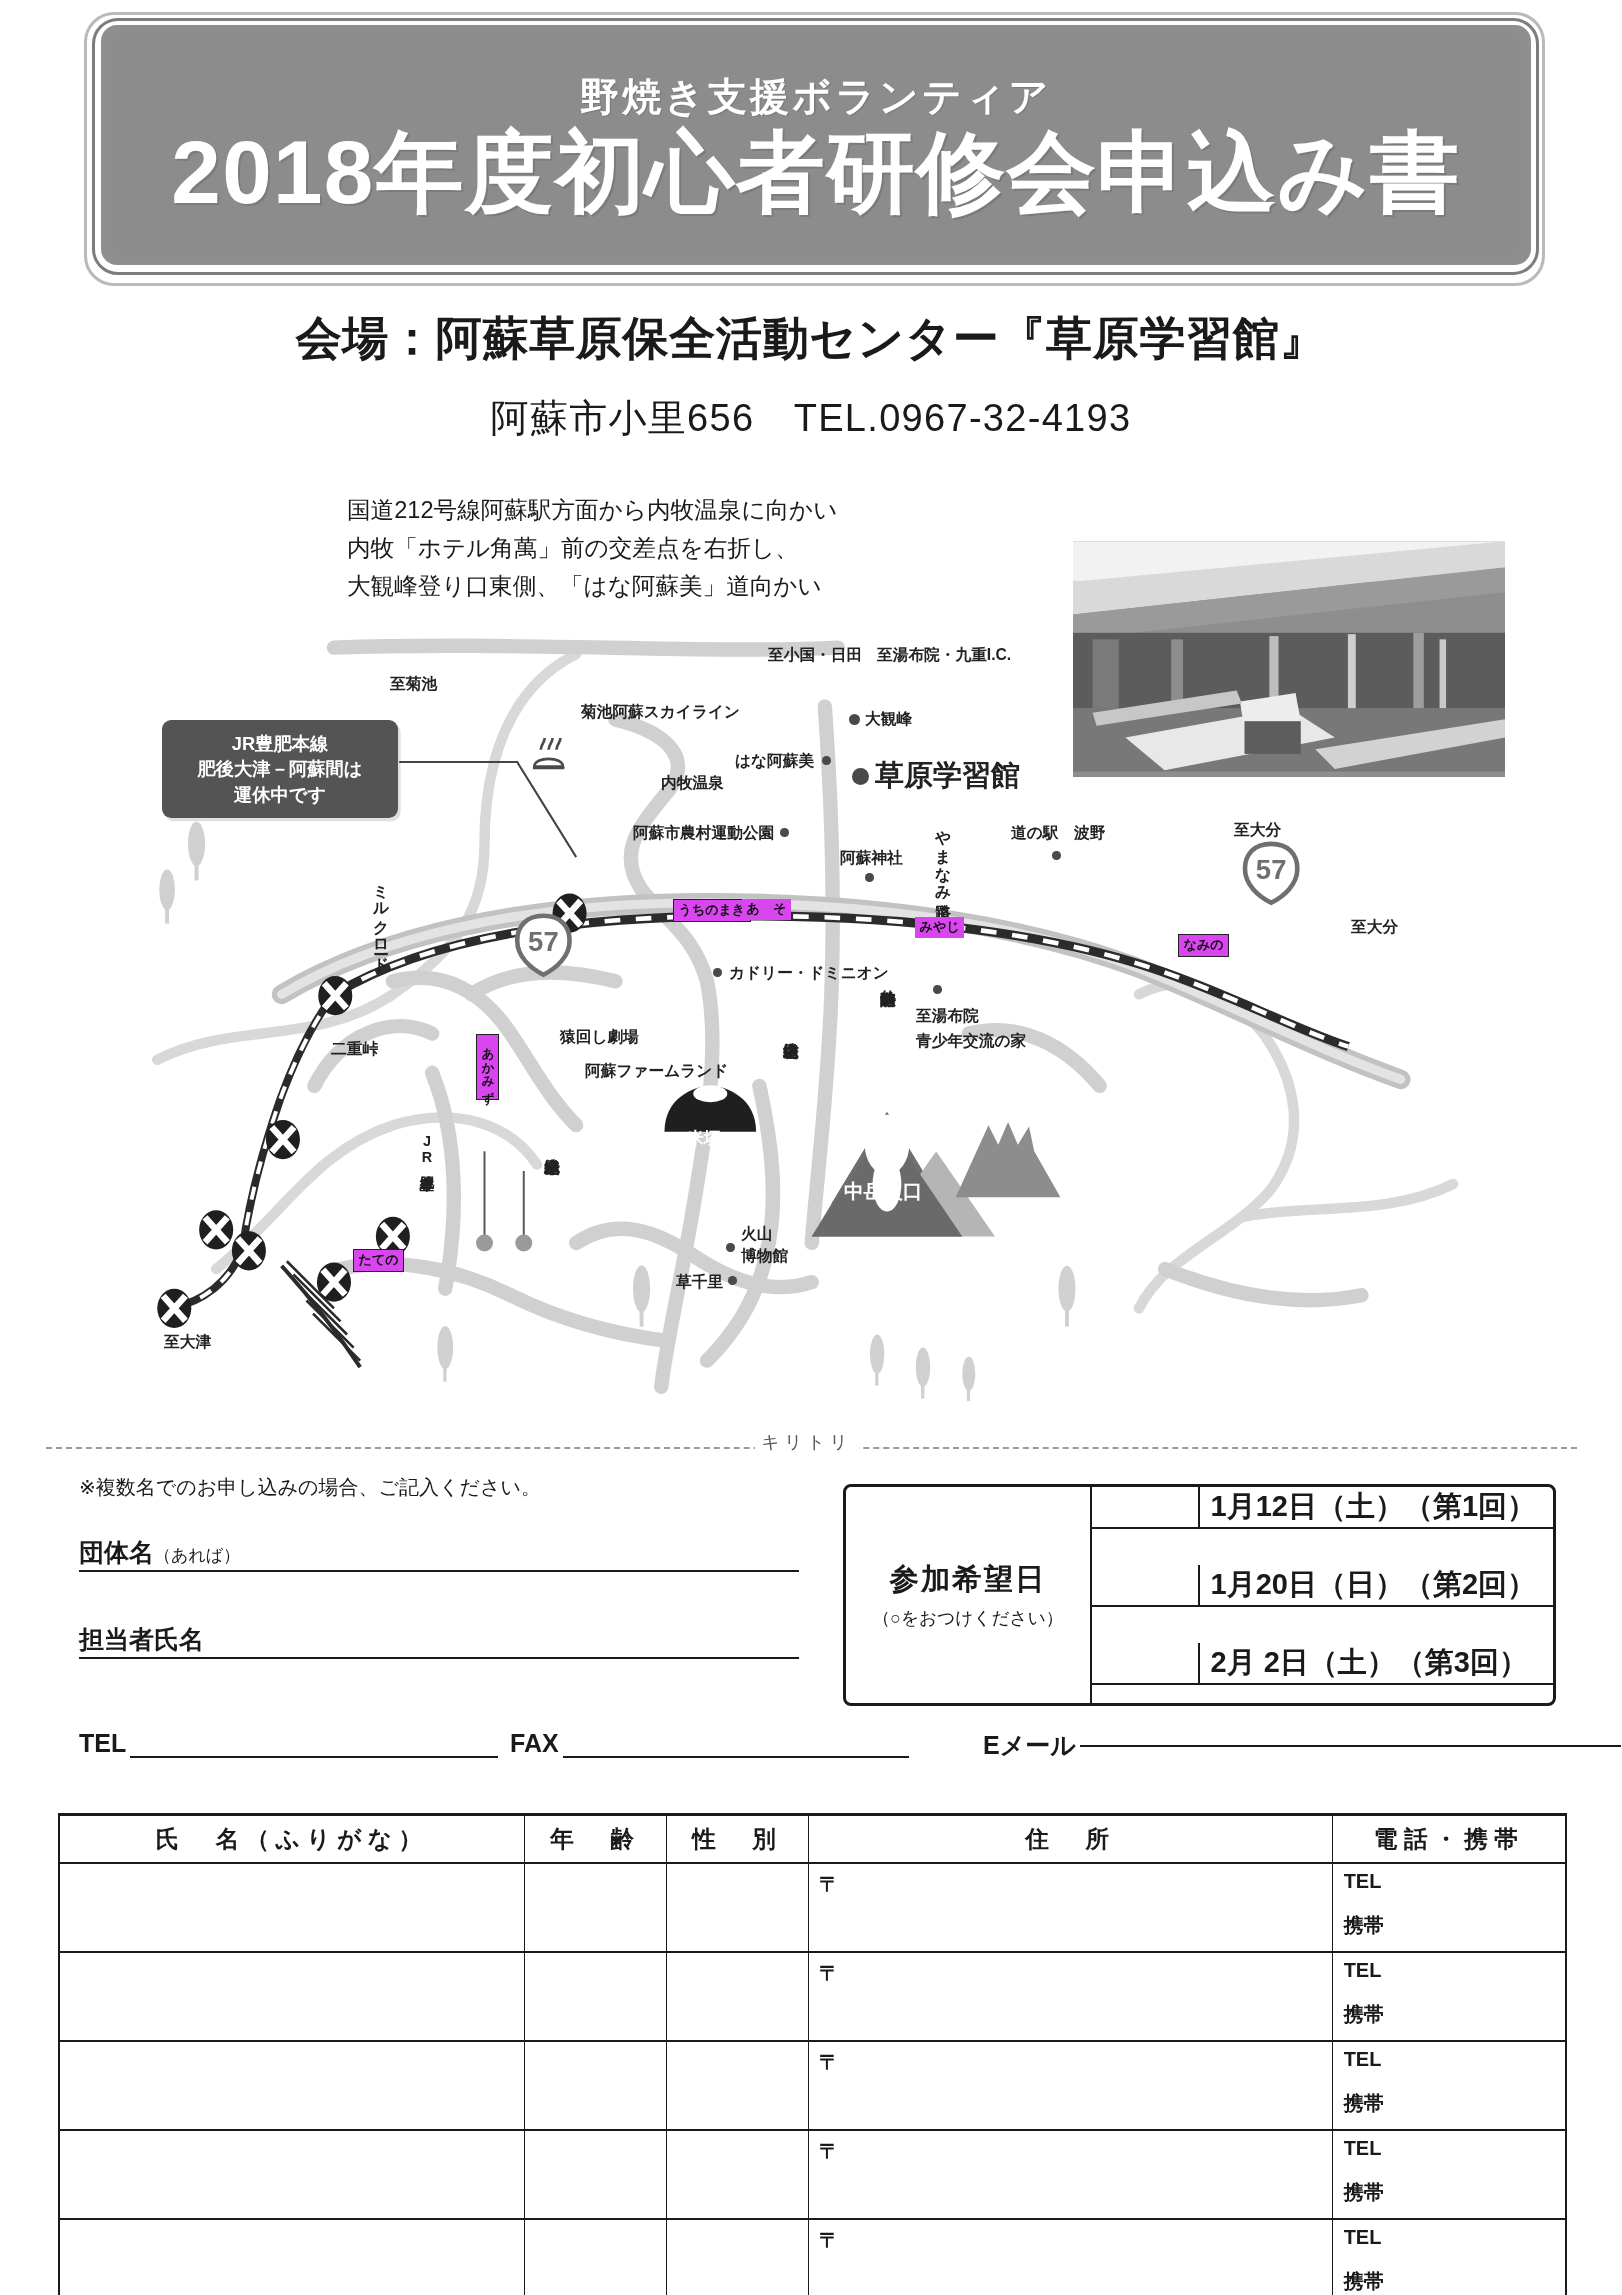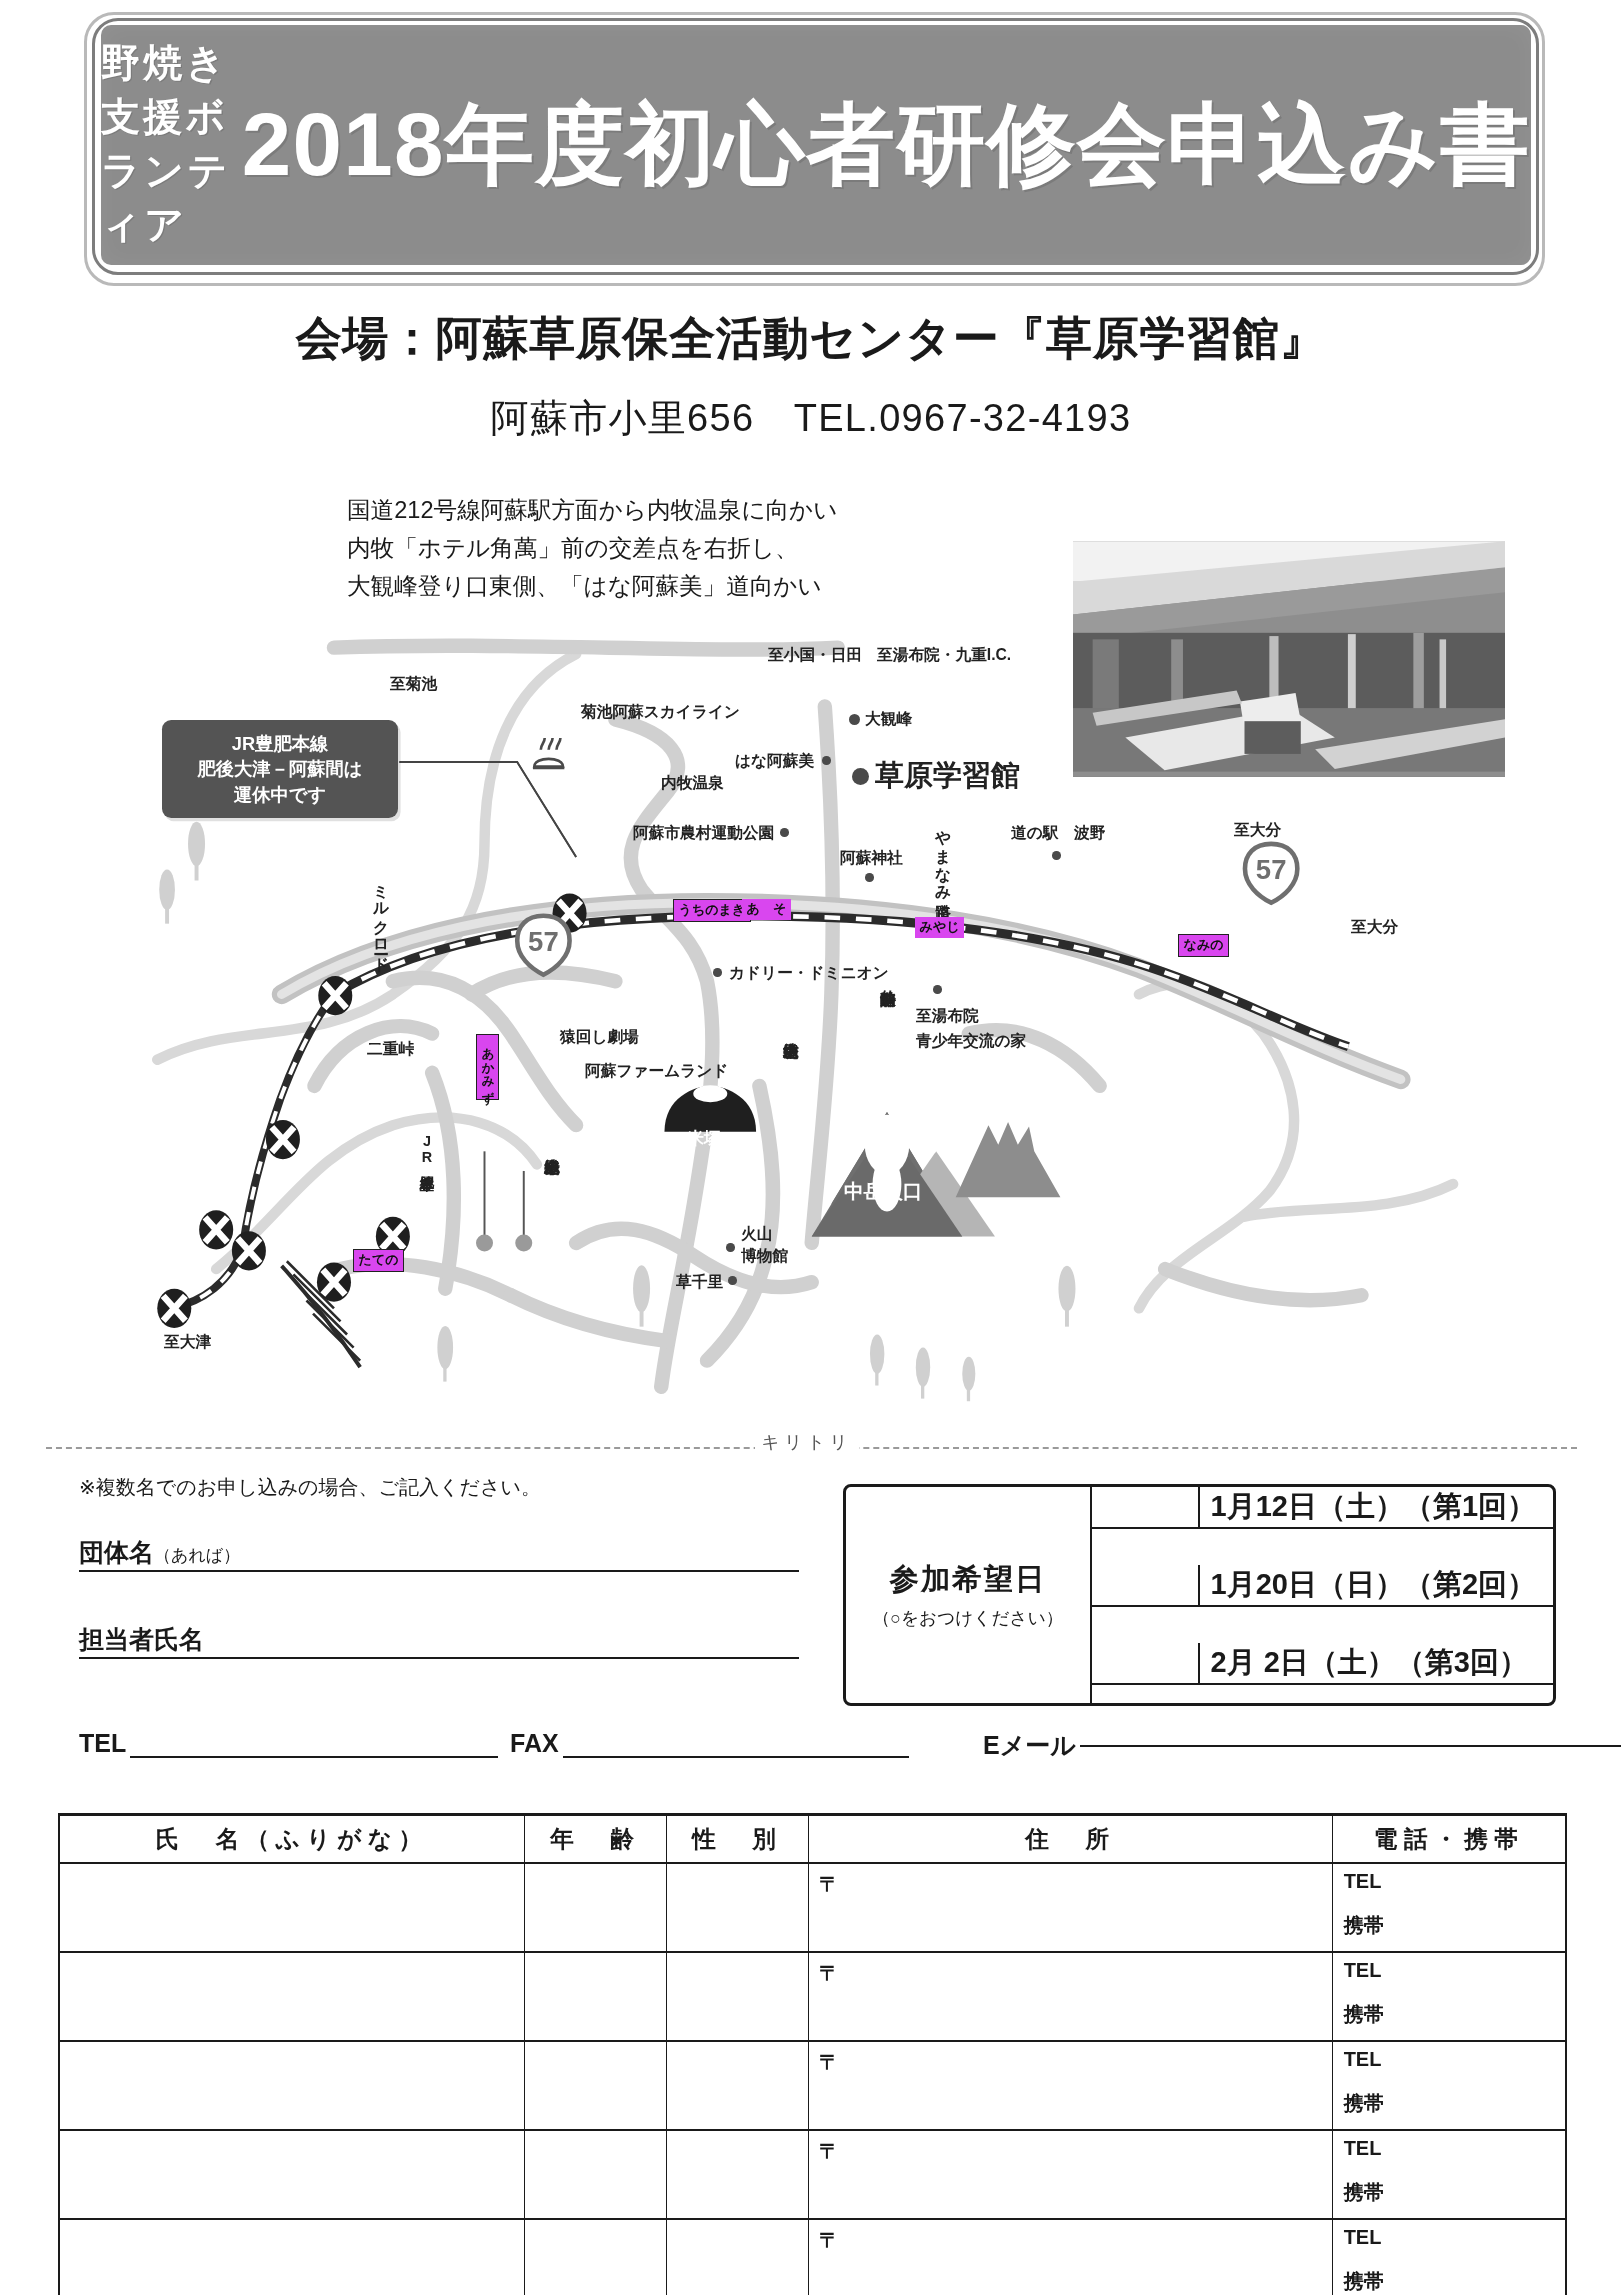--- a/index.html
+++ b/index.html
@@ -26,22 +26,22 @@
     background:#fff;
   }
   .banner-outline-1 {
     position:absolute; left:7.9px; top:6.5px; right:6.5px; bottom:10.5px;
     border: 3.3px solid #7d7d7d; border-radius: 26px;
     background:#fff;
   }
   .banner {
     position:absolute; left:17px; top:13px; right:14.4px; bottom:21px;
     background: #8c8c8c;
-    border-radius: 10px;
-    display:flex; flex-direction:row;
+    border-radius: 16px;
+    display:flex; flex-direction:column;
     align-items:center; justify-content:center;
     box-shadow: inset 0 0 26px rgba(255,255,255,0.06);
   }
   .banner-sub {
     color:#ffffff;
     font-size: 39px;
     font-weight: 700;
     letter-spacing: 3.3px;
     margin-bottom: 2.6px;
     text-shadow: 1.3px 1.3px 0 rgba(0,0,0,0.12);
@@ -409,21 +409,21 @@
 <div class="mlabel" style="left:633px;  top:823px;">阿蘇市農村運動公園</div>
 <div class="dot sm" style="left:780px; top:828px;"></div>
 <div class="mlabel" style="left:840px; top:848px;">阿蘇神社</div>
 <div class="dot sm" style="left:865px; top:873px;"></div>
 <div class="mlabel vert" style="left:932px; top:820px;">やまなみ道路</div>
 <div class="mlabel" style="left:1011px; top:823px;">道の駅　波野</div>
 <div class="dot sm" style="left:1052px; top:851px;"></div>
 <div class="mlabel" style="left:1234px; top:820px;">至大分</div>
 <div class="mlabel" style="left:1351px; top:917px;">至大分</div>
 <div class="mlabel vert" style="left:370px; top:874px;">ミルクロード</div>
-<div class="mlabel" style="left:331px;  top:1039px;margin-left:36px;">二重峠</div>
+<div class="mlabel" style="left:331px;  top:1039px;">二重峠</div>
 <div class="dot sm" style="left:713px; top:968px;"></div>
 <div class="mlabel" style="left:729px; top:963px;">カドリー・ドミニオン</div>
 <div class="mlabel vert" style="left:877px; top:978px;">仙酔峡道路</div>
 <div class="dot sm" style="left:933px; top:985px;"></div>
 <div class="mlabel" style="left:916px; top:1006px;">至湯布院</div>
 <div class="mlabel" style="left:916px; top:1031px;">青少年交流の家</div>
 <div class="mlabel" style="left:560px;  top:1027px;">猿回し劇場</div>
 <div class="mlabel" style="left:585px;  top:1061px;">阿蘇ファームランド</div>
 <div class="mlabel vert" style="left:541px; top:1146px;">登山道赤水線</div>
 <div class="mlabel vert" style="left:780px; top:1030px;">登山道坊中線</div>

